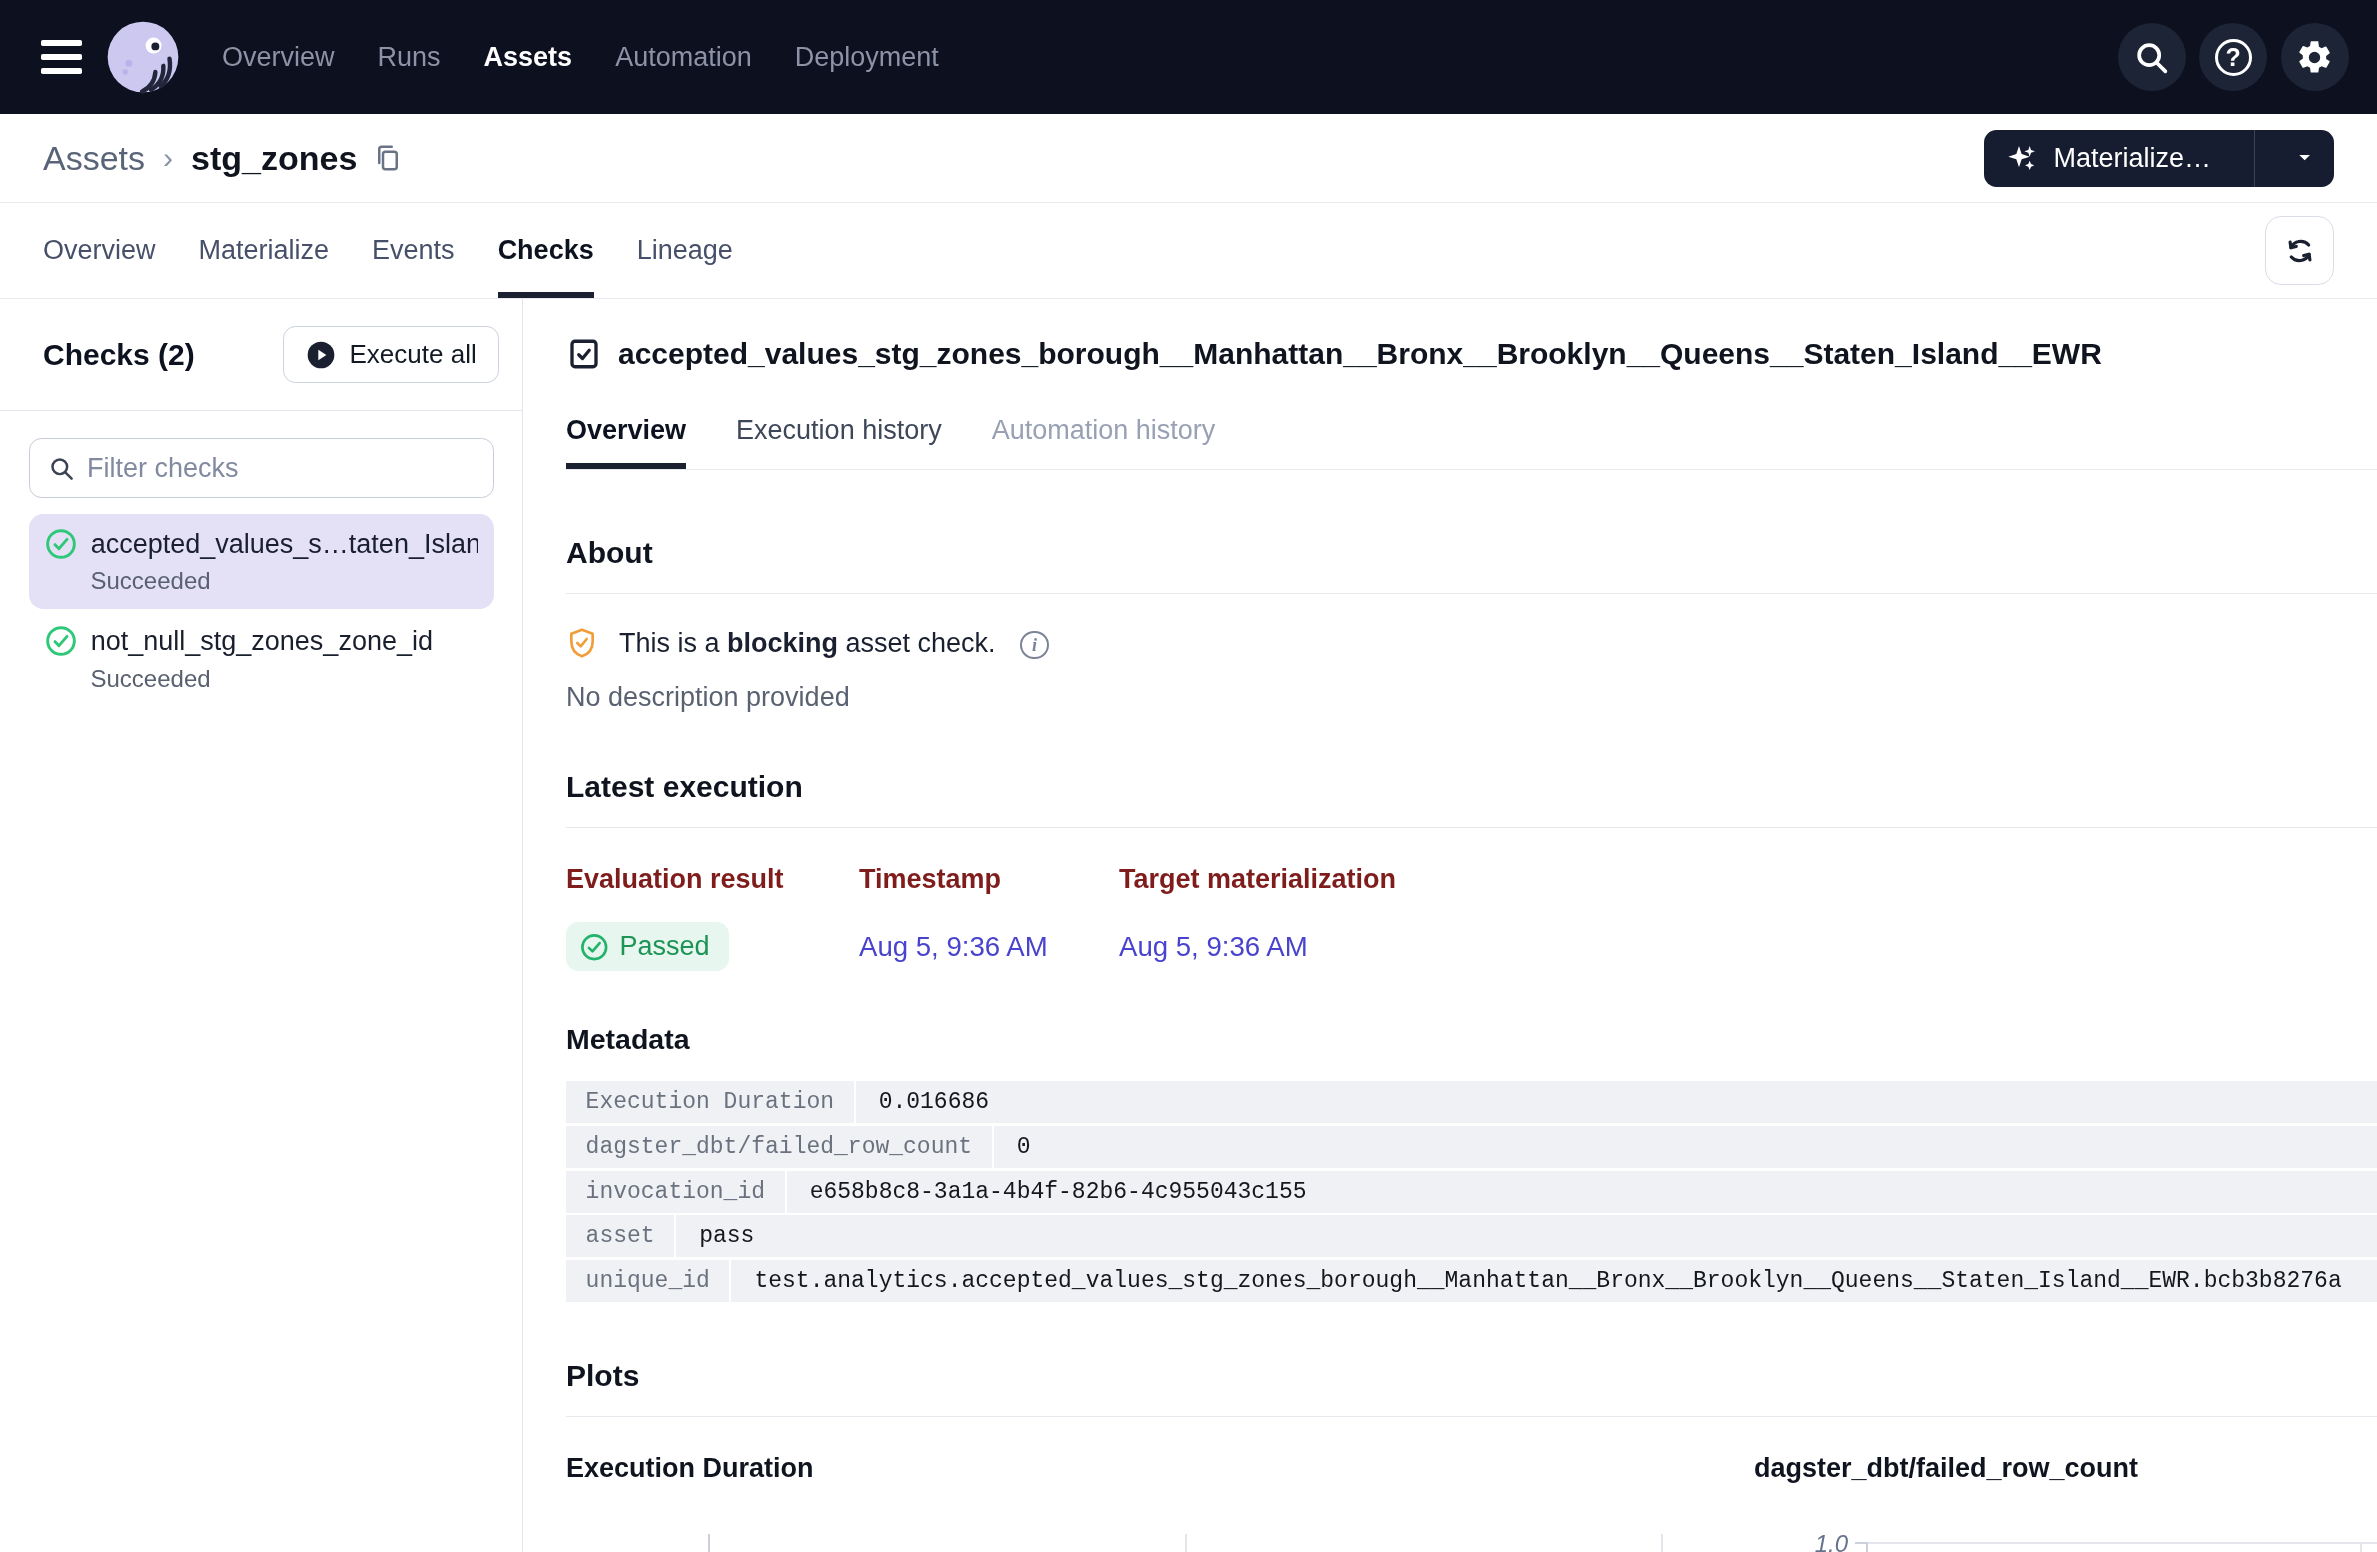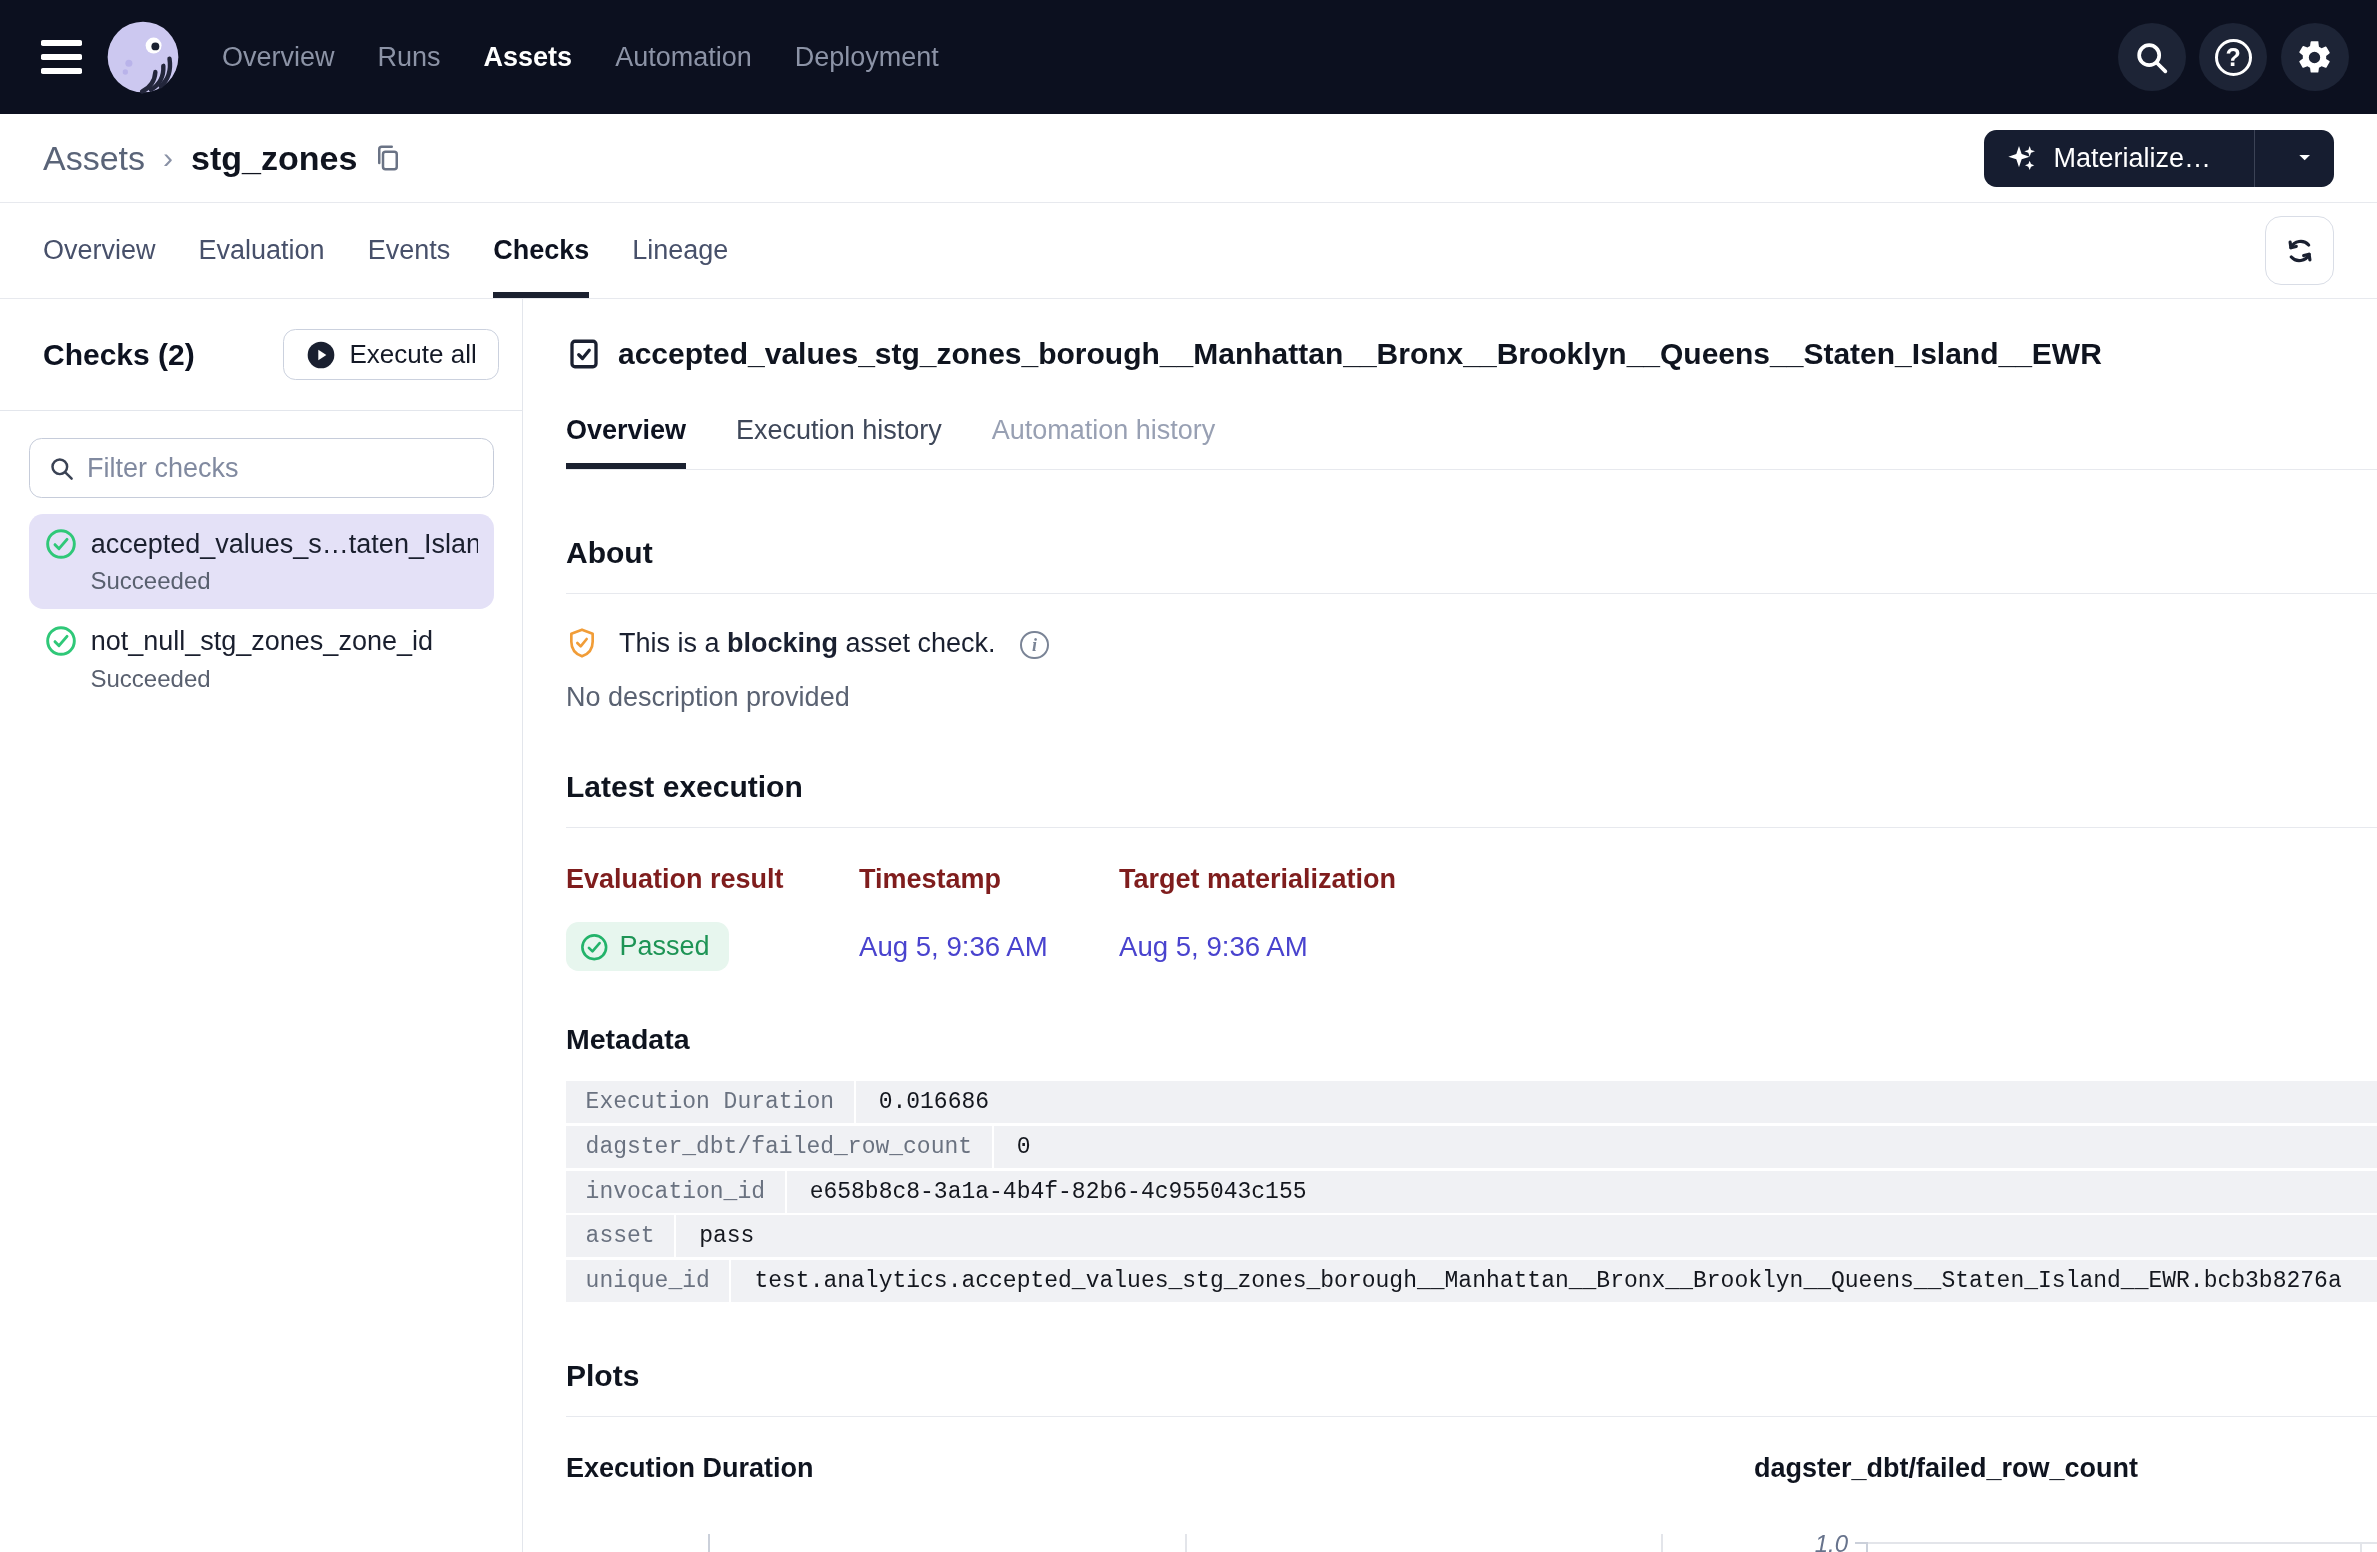--- a/index.html
+++ b/index.html
@@ -72,21 +72,21 @@
   .content { display: flex; height: 1253px; }
 
   
   .sidebar { width: 523px; border-right: 0.9px solid #e3e6ec; display: flex; flex-direction: column; }
   .sidebar-head {
     height: 112px; display: flex; align-items: center; justify-content: space-between;
     padding: 0 23px 0 43px; border-bottom: 0.9px solid #e3e6ec;
   }
   .sidebar-title { font-size: 30px; font-weight: 700; color: #0d1220; }
   .exec-btn {
-    height: 51px; border: 1.8px solid #cbd1de; border-radius: 12.4px; background: #fff;
+    height: 57px; border: 1.8px solid #cbd1de; border-radius: 12.4px; background: #fff;
     display: flex; align-items: center; gap: 12.4px; padding: 0 21.3px; cursor: pointer;
   }
   .exec-label { font-size: 26px; color: #141926; }
   .sidebar-body { padding: 27px 28.5px 0 28.5px; }
   .filter-box {
     height: 60px; border: 1.8px solid #c6ccda; border-radius: 12.4px;
     display: flex; align-items: center; gap: 12.4px; padding: 0 18px; background: #fff;
   }
   .filter-box input {
     border: none; outline: none; font-size: 27px; flex: 1; color: #2a3040;
@@ -239,21 +239,21 @@
             <path d="M6 9 L12 15 L18 9 Z" fill="#fff"></path>
           </svg>
       </span>
     </div>
   </div>
 </div>
 
 <div class="atabs-row">
   <div class="atabs">
     <div class="atab">Overview</div>
-    <div class="atab">Evaluation</div>
+    <div class="atab">Materialize</div>
     <div class="atab">Events</div>
     <div class="atab active">Checks</div>
     <div class="atab">Lineage</div>
   </div>
   <div class="atabs-spacer"></div>
   <div class="refresh-btn">
     <span>
       <svg width="32" height="32" viewBox="0 0 24 24">
         <path d="M18.5 7.5 A8 8 0 0 0 5.2 9.5" stroke="#1a2030" stroke-width="2.4" fill="none" stroke-linecap="round"></path>
         <path d="M5.2 9.5 L4.6 5.4 M5.2 9.5 L9.2 8.6" stroke="#1a2030" stroke-width="2.4" fill="none" stroke-linecap="round" stroke-linejoin="round"></path>

